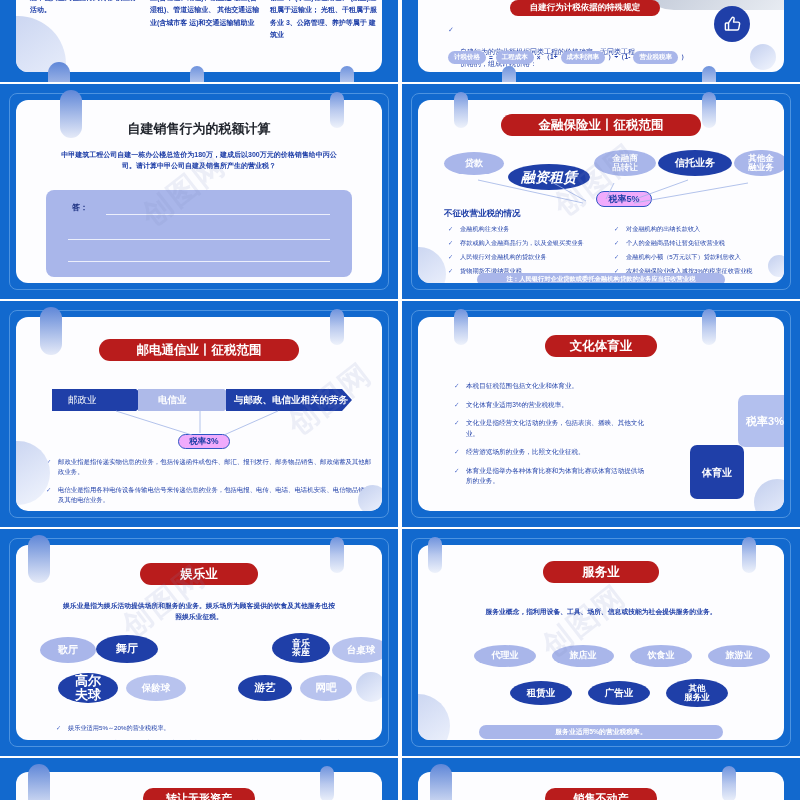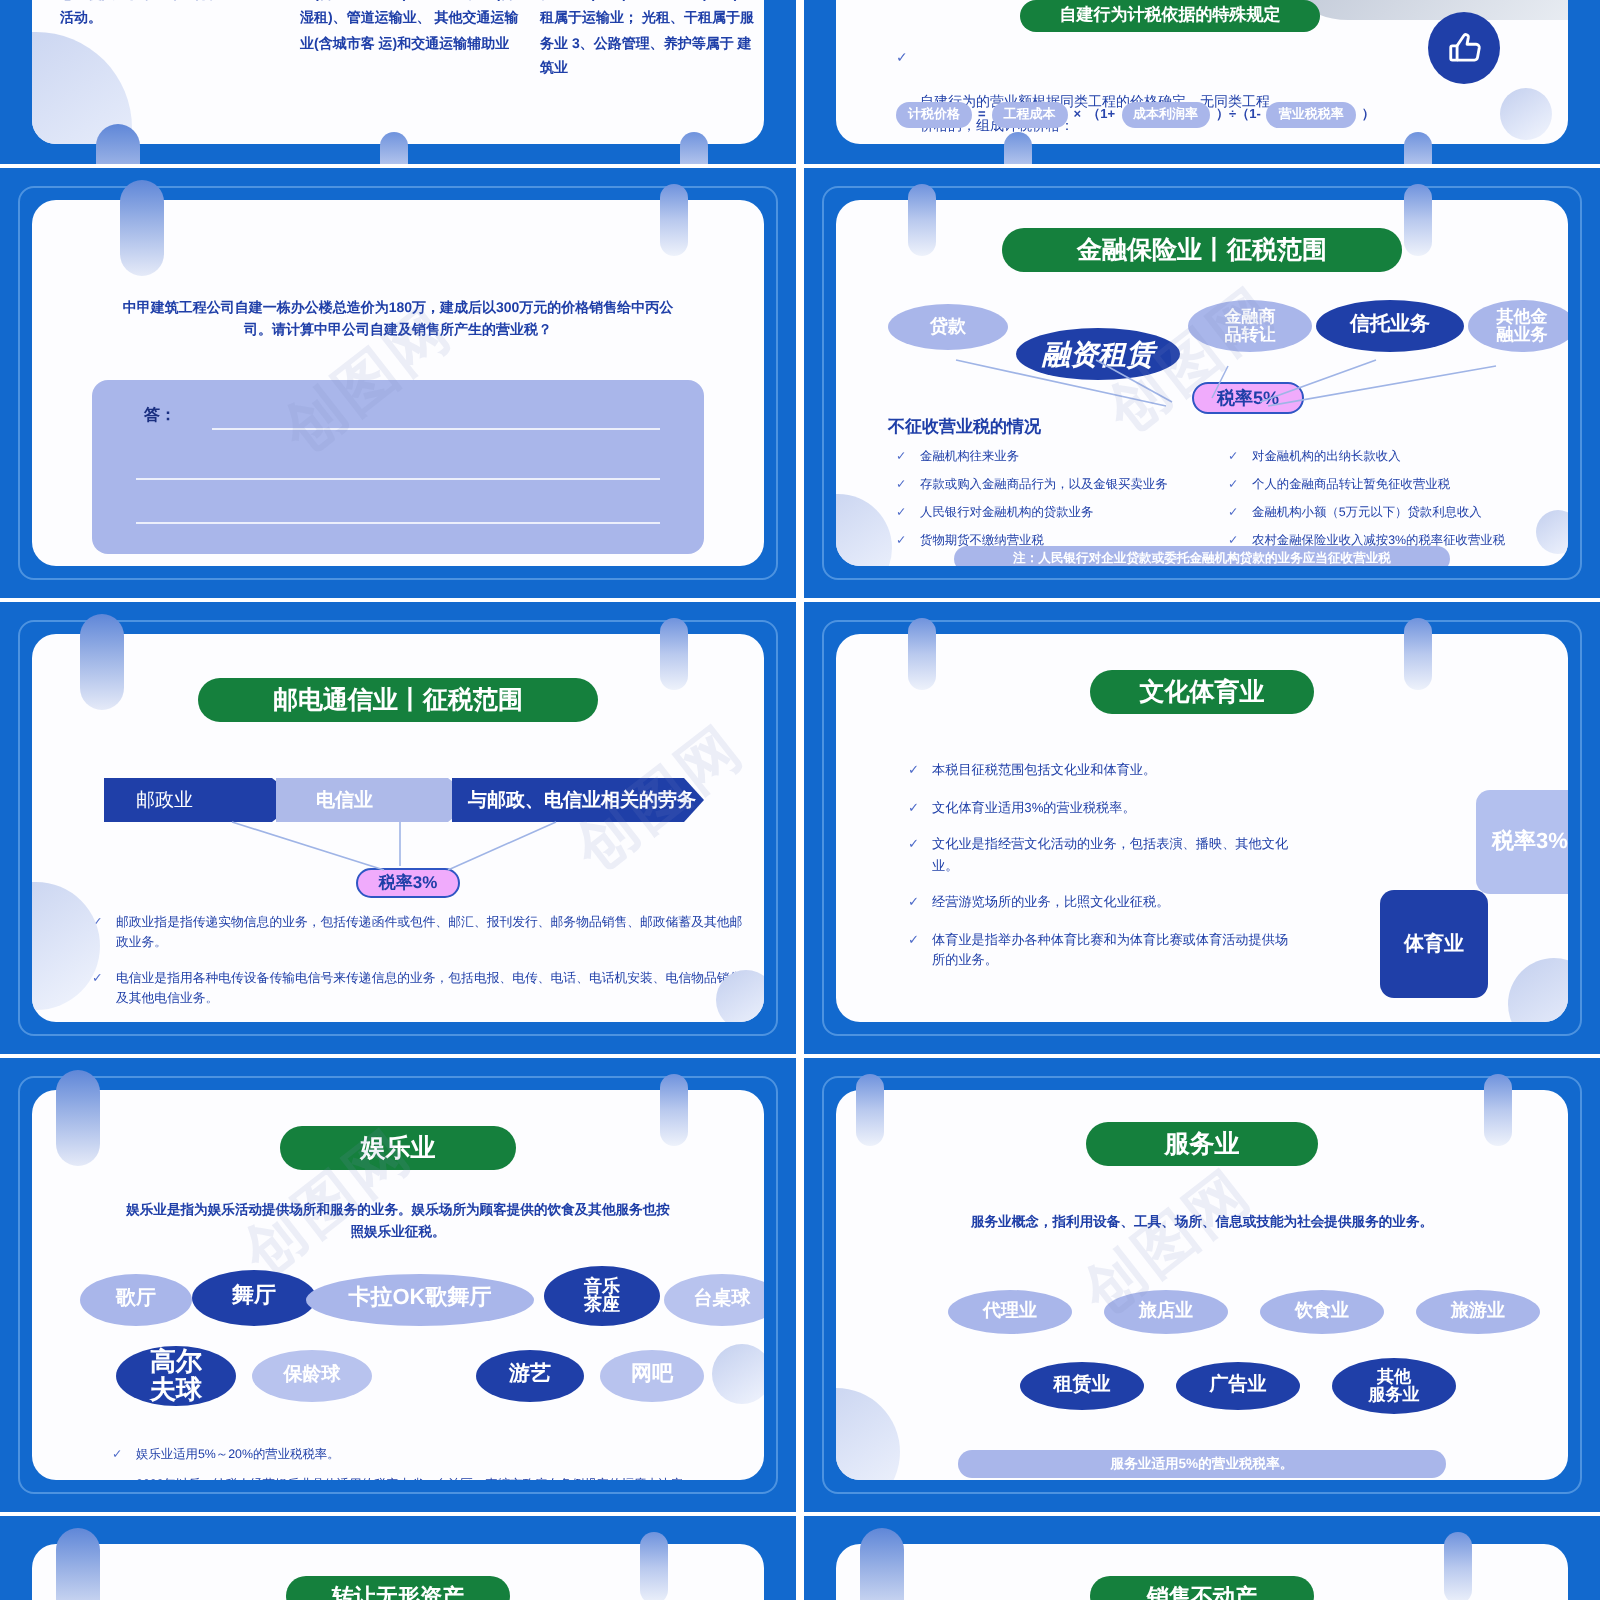--- a/index.html
+++ b/index.html
@@ -62,21 +62,21 @@
     font-size:30px; color:rgba(120,140,190,.13);
     transform:rotate(-38deg);
     letter-spacing:2px; font-weight:bold;
     pointer-events:none; z-index:3;
     white-space:nowrap;
   }
 
   
   .pill-title{
     position:absolute; left:50%; transform:translateX(-50%);
-    background:#15803d;
+    background:#b91c1c;
     color:#fff; font-weight:bold;
     border-radius:999px;
     text-align:center;
     white-space:nowrap;
     display:flex; align-items:center; justify-content:center;
   }
   .plain-title{
     position:absolute; left:0; right:0; text-align:center;
     color:#22262e; font-weight:bold;
   }
@@ -216,20 +216,21 @@
       <div class="blob" style="width:26px;height:26px;right:8px;bottom:2px;"></div>
     </div>
     <div class="tab small" style="left:100px;top:66px;"></div>
     <div class="tab small" style="left:300px;top:66px;"></div>
   </div>
 
   <div class="slide">
     <div class="ring"></div>
     <div class="card">
       <div class="wm" style="left:120px;top:70px;">创图网</div>
+      <div class="plain-title" style="top:20px;font-size:13px;">自建销售行为的税额计算</div>
       <div class="lede" style="left:34px;right:34px;top:50px;font-size:7px;white-space:pre-line;">中甲建筑工程公司自建一栋办公楼总造价为180万，建成后以300万元的价格销售给中丙公
 司。请计算中甲公司自建及销售所产生的营业税？</div>
       <div class="answerbox" style="left:30px;right:30px;top:90px;height:87px;">
         <div class="lbl">答：</div>
         <div class="rule" style="left:60px;right:22px;top:24px;"></div>
         <div class="rule" style="top:49px;"></div>
         <div class="rule" style="top:71px;"></div>
       </div>
     </div>
     <div class="tab" style="left:60px;top:6px;"></div>
@@ -348,21 +349,20 @@
     <div class="card">
       <div class="wm" style="left:100px;top:36px;">创图网</div>
       <div class="blob" style="width:30px;height:30px;right:-4px;bottom:38px;"></div>
 
       <div class="pill-title" style="top:18px;width:118px;height:22px;font-size:12.5px;">娱乐业</div>
       <div class="lede" style="left:30px;right:30px;top:56px;font-size:6.8px;white-space:pre-line;">娱乐业是指为娱乐活动提供场所和服务的业务。娱乐场所为顾客提供的饮食及其他服务也按
 照娱乐业征税。</div>
 
       <div class="ell light" style="left:24px;top:92px;width:56px;height:26px;font-size:10px;">歌厅</div>
       <div class="ell dark" style="left:80px;top:90px;width:62px;height:28px;font-size:11px;">舞厅</div>
-      <div class="ell light" style="left:137px;top:92px;width:114px;height:26px;font-size:11px;">卡拉OK歌舞厅</div>
       <div class="ell dark" style="left:256px;top:88px;width:58px;height:30px;font-size:9px;">音乐
 茶座</div>
       <div class="ell lighter" style="left:316px;top:92px;width:58px;height:26px;font-size:9.5px;">台桌球</div>
 
       <div class="ell dark" style="left:42px;top:128px;width:60px;height:30px;font-size:13px;">高尔
 夫球</div>
       <div class="ell lighter" style="left:110px;top:130px;width:60px;height:26px;font-size:9.5px;">保龄球</div>
       <div class="ell dark" style="left:222px;top:130px;width:54px;height:26px;font-size:10.5px;">游艺</div>
       <div class="ell lighter" style="left:284px;top:130px;width:52px;height:26px;font-size:10.5px;">网吧</div>
 

